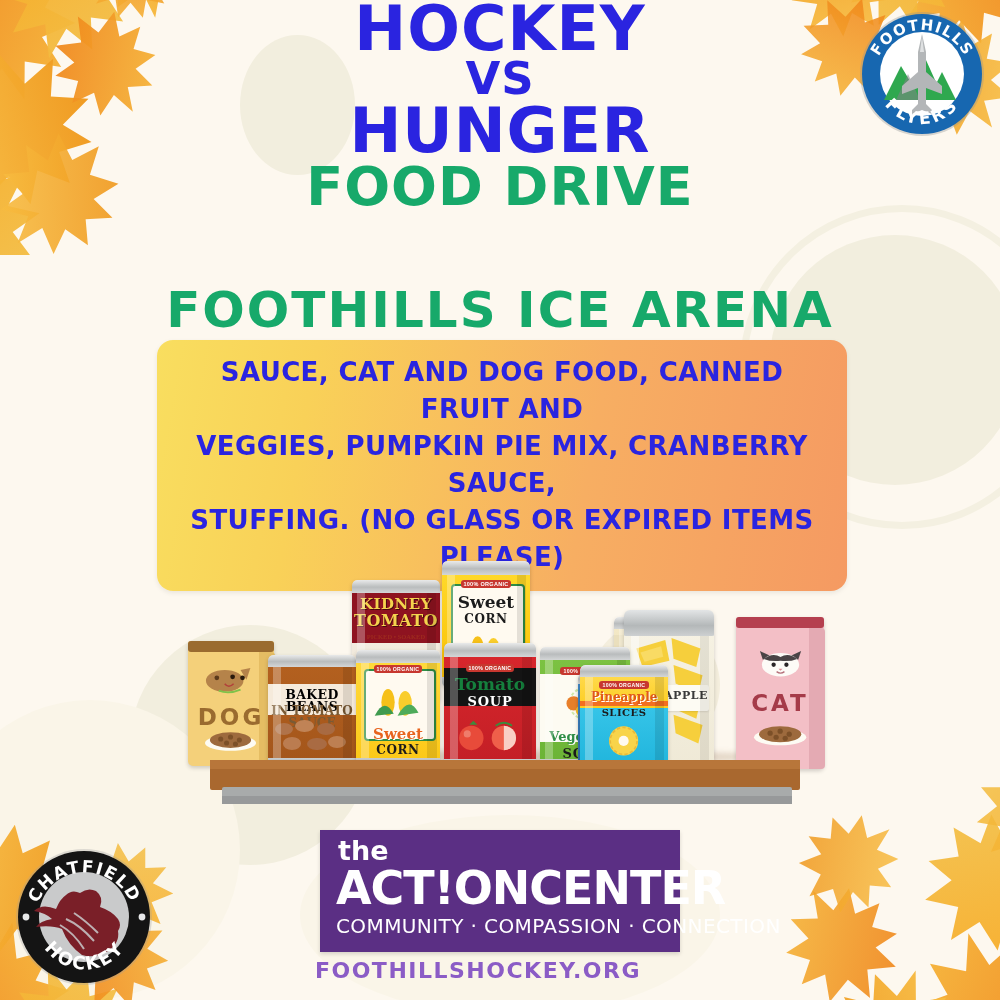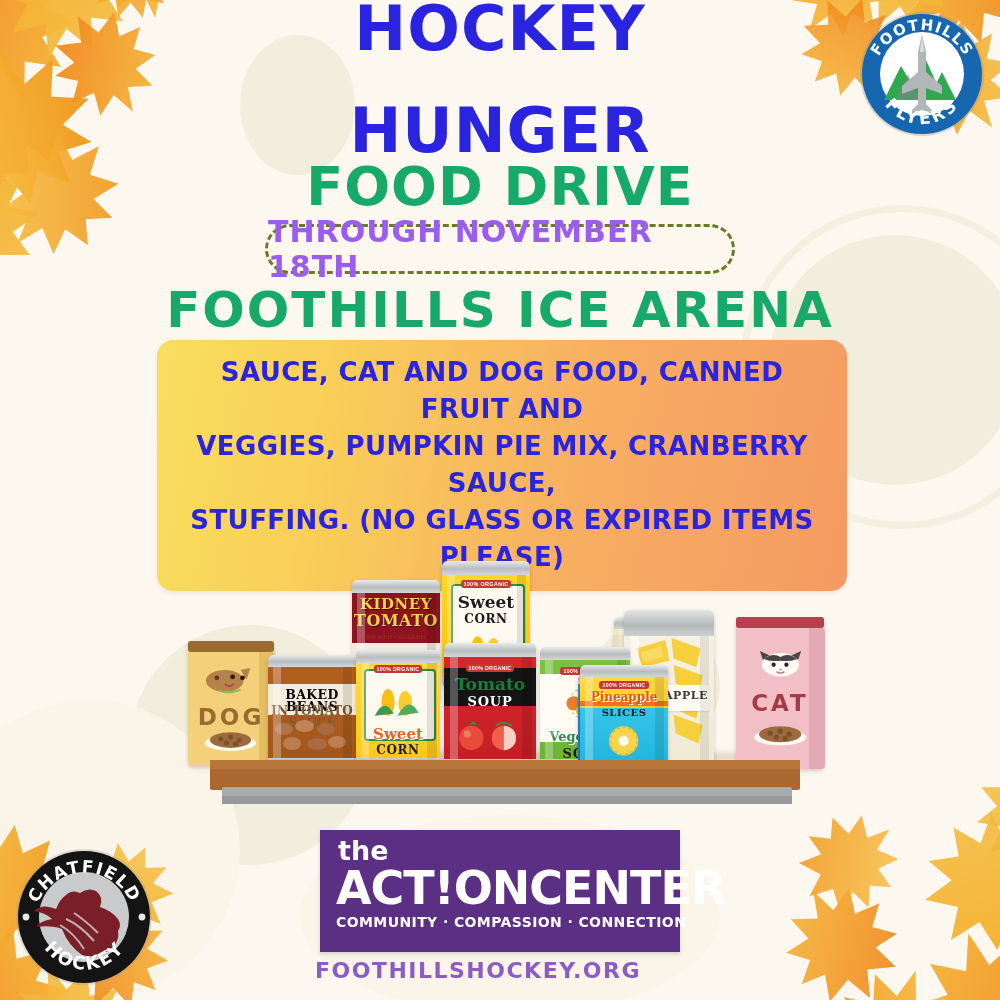--- a/index.html
+++ b/index.html
@@ -103,22 +103,22 @@
 
   
   .actionbox{
     position:absolute;left:320px;top:830px;width:360px;height:122px;
     background:#5b2f84;box-sizing:border-box;padding:8px 16px 6px 16px;
     box-shadow:0 2px 4px rgba(0,0,0,.15);
   }
   .ac-the{font-family:"DejaVu Sans",sans-serif;font-weight:bold;color:#fff;font-size:27px;line-height:.95;margin-left:2px;}
   .ac-main{font-family:"DejaVu Sans",sans-serif;font-weight:bold;color:#fff;
     font-size:46px;line-height:1.0;letter-spacing:-1px;margin-top:1px;white-space:nowrap;}
-  .ac-tag{font-family:"DejaVu Sans",sans-serif;font-weight:bold;color:#fff;
-    font-size:14px;letter-spacing:.4px;margin-top:3px;white-space:nowrap;}
+  .ac-tag{font-family:"DejaVu Sans",sans-serif;font-weight:normal;color:#fff;
+    font-size:20px;letter-spacing:.4px;margin-top:3px;white-space:nowrap;}
   .siteurl{
     position:absolute;left:0;top:958px;width:956px;text-align:center;
     font-family:"DejaVu Sans",sans-serif;font-weight:bold;
     font-size:22px;color:#8b5cc6;letter-spacing:1.5px;
   }
 </style>
 </head>
 <body>
 
 <div id="poster">
@@ -195,26 +195,24 @@
         <use href="#maple" x="70" y="-50" transform="rotate(18 115 0) scale(1.25)" fill="url(#lg3)" opacity=".94"></use>
         <use href="#maple" x="10" y="75" transform="rotate(35 60 125) scale(1.3)" fill="url(#lg1)" opacity=".93"></use>
         <use href="#maple" x="125" y="55" transform="rotate(-28 170 105) scale(1.1)" fill="url(#lg2)" opacity=".9"></use>
         <use href="#maple" x="150" y="150" transform="rotate(50 195 195) scale(.95)" fill="url(#lg3)" opacity=".85"></use>
         <use href="#maple" x="-40" y="165" transform="rotate(5 5 210) scale(1.1)" fill="url(#lg1)" opacity=".88"></use>
       </g>
     </svg>
   </div>
 
   <div class="headline t-hockey">HOCKEY</div>
+  <div class="headline t-vs">VS</div>
   <div class="headline t-fooddrive">FOOD DRIVE</div>
   <div class="headline t-hunger">HUNGER</div>
 
-  <div class="datebox">
-    <span>THROUGH NOVEMBER 18TH</span>
-  </div>
 
   <div class="headline t-arena">FOOTHILLS ICE ARENA</div>
 
   <div class="listpanel">
     <p>SAUCE, CAT AND DOG FOOD, CANNED FRUIT AND</p>
     <p>VEGGIES, PUMPKIN PIE MIX, CRANBERRY SAUCE,</p>
     <p>STUFFING. (NO GLASS OR EXPIRED ITEMS PLEASE)</p>
   </div>
 
   <div class="scene">

